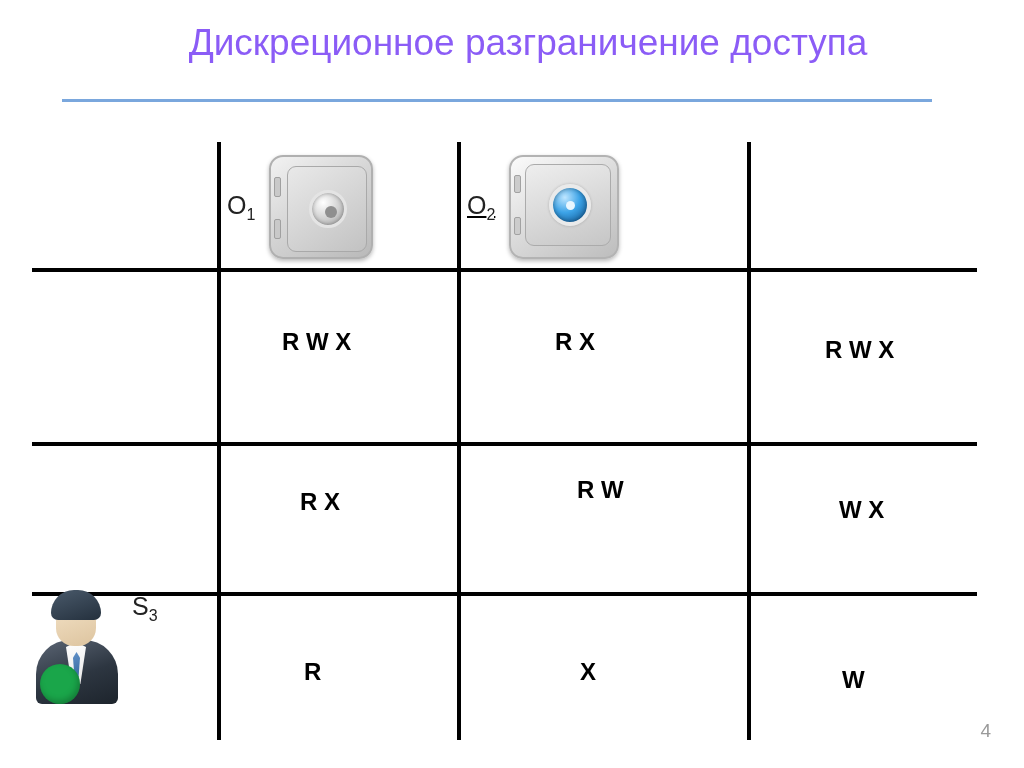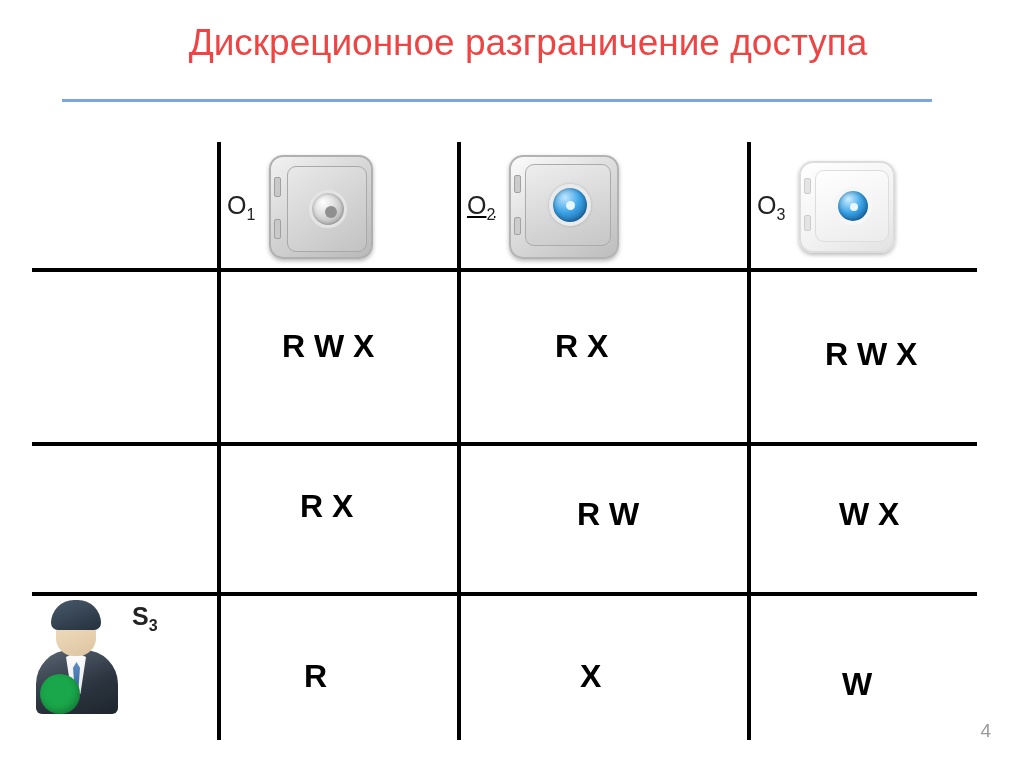--- a/index.html
+++ b/index.html
@@ -16,21 +16,21 @@
     background: #ffffff;
   }
 
   
   .title {
     position: absolute;
     left: 0; top: 22px;
     width: 1024px;
     text-align: center;
     font-size: 37px;
-    color: #ef4444;
+    color: #8b5cf6;
     letter-spacing: 0px;
     white-space: nowrap;
     padding-left: 32px;
   }
   .title-rule {
     position: absolute;
     left: 62px; top: 99px;
     width: 870px; height: 3px;
     background: #7aa7dd;
   }
@@ -190,21 +190,21 @@
   .safe3 .hinge.b { top: 52px; height: 16px; }
 
   
   .subj {
     position: absolute;
     left: 0;
     width: 185px;
   }
   .subj.s1 { top: 138px; height: 160px; }
   .subj.s2 { top: 310px; height: 140px; }
-  .subj.s3 { top: 448px; height: 138px; font-weight: bold; }
+  .subj.s3 { top: 438px; height: 138px; }
 
   .subj-label {
     position: absolute;
     left: 100px; top: 14px;
     font-size: 25px;
     color: #222222;
     white-space: nowrap;
   }
   .subj-label sub { font-size: 16px; }
 
@@ -253,32 +253,32 @@
     position: absolute;
     left: 8px; top: 86px;
     width: 40px; height: 40px;
     border-radius: 50%;
     box-shadow: inset -2px -3px 6px rgba(0,0,0,0.25);
   }
 
   
   .perm {
     position: absolute;
-    font-size: 32px;
+    font-size: 24px;
     font-weight: bold;
     color: #000000;
     white-space: nowrap;
   }
   
   .p11 { left: 250px; top: 188px; }
   .p12 { left: 523px; top: 188px; }
   .p13 { left: 793px; top: 196px; }
   
   .p21 { left: 268px; top: 348px; }
-  .p22 { left: 545px; top: 356px; }
+  .p22 { left: 545px; top: 336px; }
   .p23 { left: 807px; top: 356px; }
   
   .p31 { left: 272px; top: 518px; }
   .p32 { left: 548px; top: 518px; }
   .p33 { left: 810px; top: 526px; }
 
   
   .page-num {
     position: absolute;
     right: 33px; bottom: 26px;
@@ -320,31 +320,20 @@
         <span>O</span><sub>2</sub>
       </div>
       <div class="safe safe2">
         <div class="body"></div>
         <div class="dial"></div>
         <div class="hinge t"></div>
         <div class="hinge b"></div>
       </div>
     </div>
 
-    <div class="obj-cell o3">
-      <div class="obj-label">
-        <span>O</span><sub>3</sub>
-      </div>
-      <div class="safe safe3">
-        <div class="body"></div>
-        <div class="dial"></div>
-        <div class="hinge t"></div>
-        <div class="hinge b"></div>
-      </div>
-    </div>
 
 
 
     <div class="subj s3">
       <div class="person">
         <div class="shoulders"></div>
         <div class="shirt"></div>
         <div class="tie"></div>
         <div class="face"></div>
         <div class="hair"></div>

